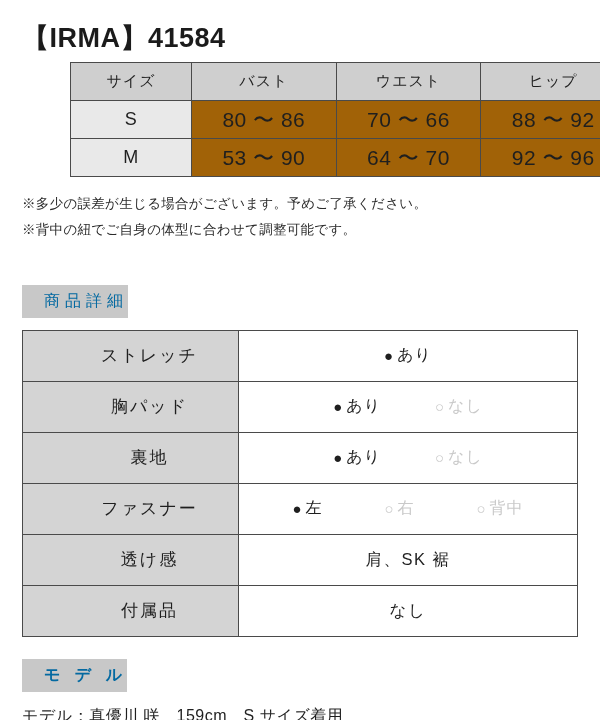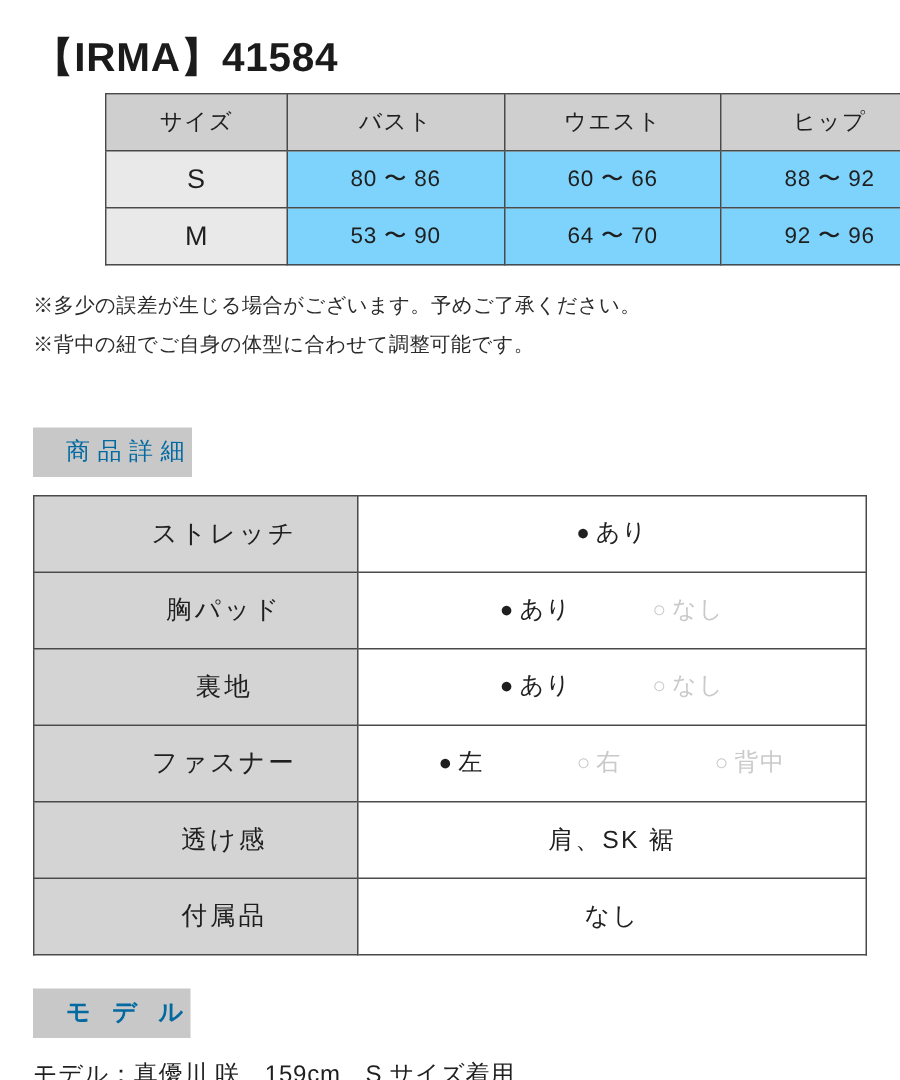--- a/index.html
+++ b/index.html
@@ -54,22 +54,22 @@
   .size-table thead th {
     background: #cfcfcf;
     font-size: 15px;
     letter-spacing: 1px;
   }
   .size-table tbody td.label {
     background: #e9e9e9;
     font-size: 18px;
   }
   .size-table tbody td {
-    background: #7dd3fc;
-    font-size: 15px;
+    background: #a16207;
+    font-size: 21px;
     letter-spacing: 0.5px;
   }
   .col-0 { width: 118px; }
 
   
   .notes {
     margin-top: 14px;
     margin-bottom: 16px;
     font-family: Liberation Serif, serif;
   }
@@ -176,21 +176,21 @@
         <th class="col-0">サイズ</th>
         <th>バスト</th>
         <th>ウエスト</th>
         <th>ヒップ</th>
       </tr>
     </thead>
     <tbody>
       <tr>
         <td class="label">S</td>
         <td>80 〜 86</td>
-        <td>60 〜 66</td>
+        <td>70 〜 66</td>
         <td>88 〜 92</td>
       </tr>
       <tr>
         <td class="label">M</td>
         <td>53 〜 90</td>
         <td>64 〜 70</td>
         <td>92 〜 96</td>
       </tr>
     </tbody>
   </table>

